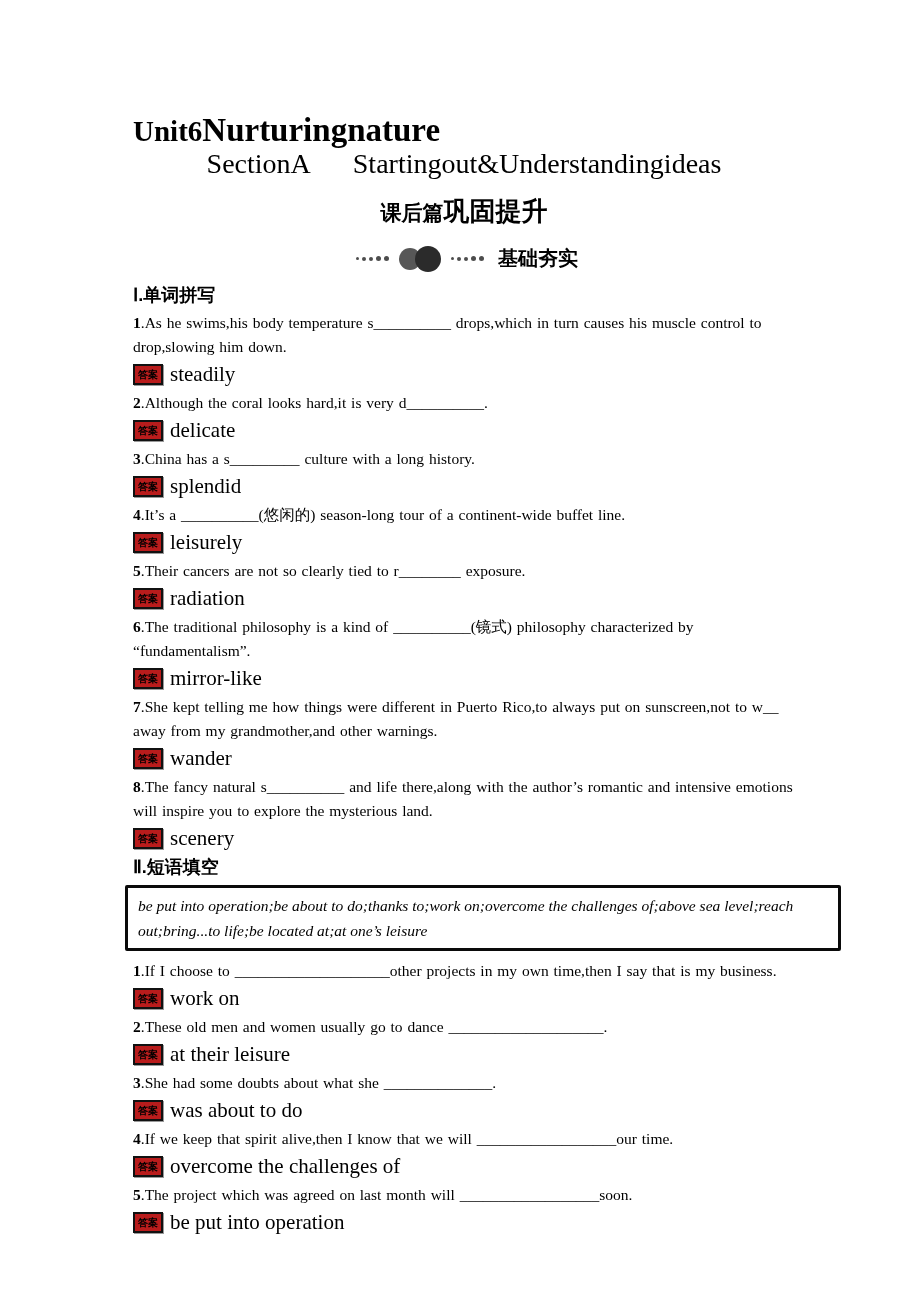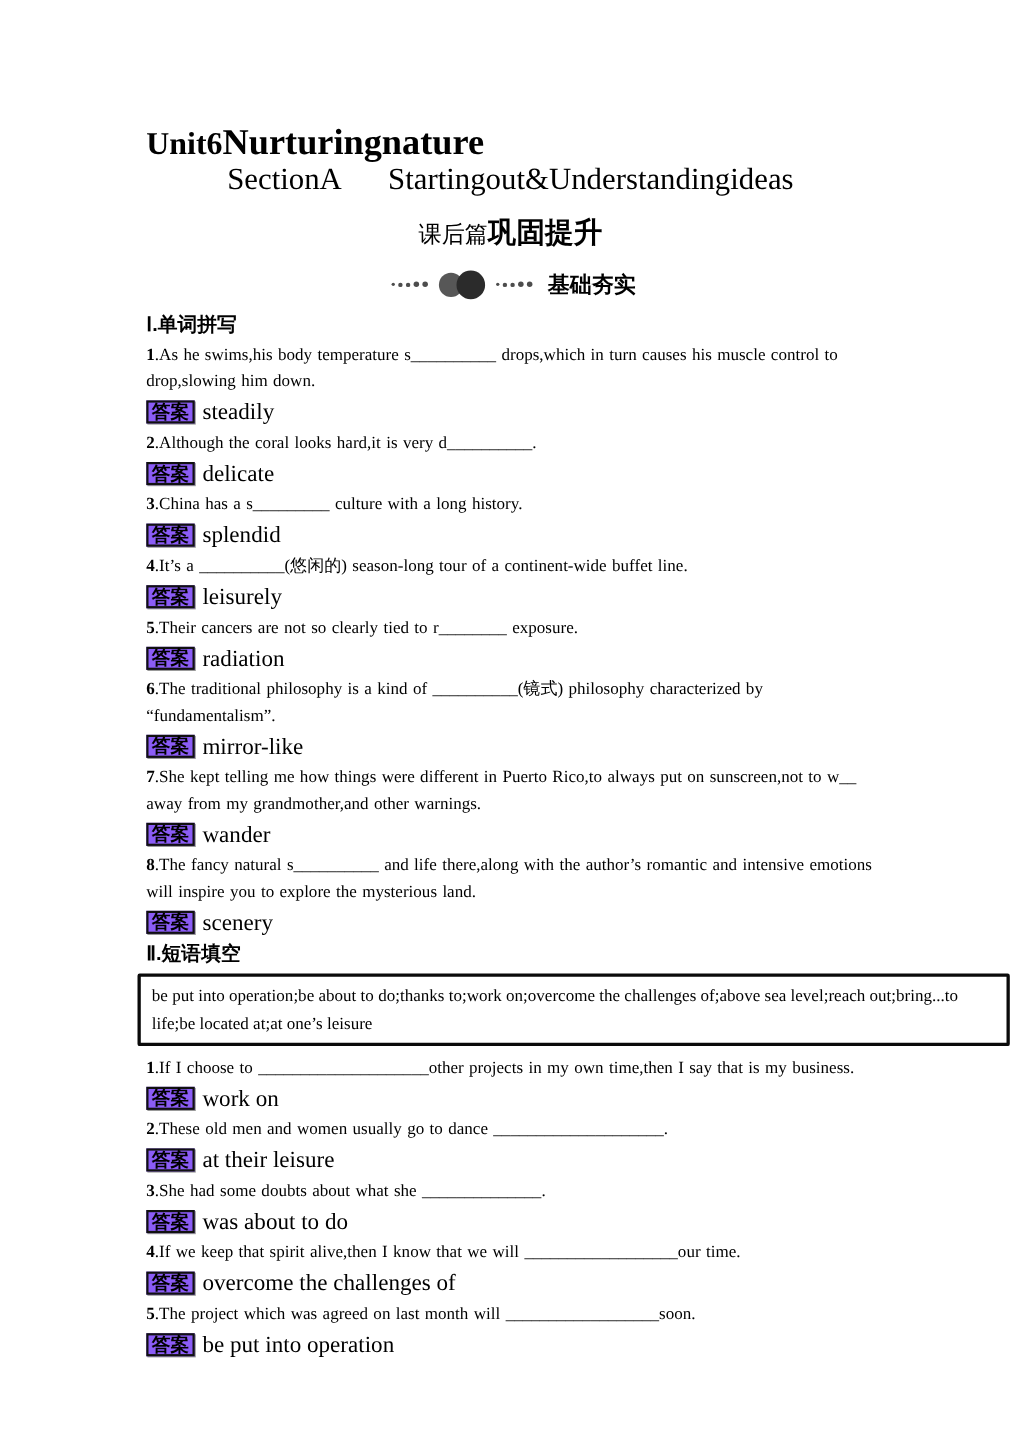--- a/index.html
+++ b/index.html
@@ -18,21 +18,21 @@
   .title .t-prefix { font-size:29px; }
   .title .t-main  { font-size:33px; }
 
   .subtitle {
     text-align:center; font-size:28px; font-weight:normal;
     white-space:nowrap;
   }
   .subtitle .sub-right { margin-left:42px; }
 
   .lesson-line { text-align:center; margin-top:14px; }
-  .lesson-normal { font-size:21px; font-family:"Liberation Sans", sans-serif; }
+  .lesson-normal { font-size:21px; font-family:"Liberation Sans", sans-serif;font-weight:bold; }
   .lesson-bold   { font-size:26px; font-weight:bold; font-family:Liberation Mono, monospace; }
 
   .banner { margin-top:16px; text-align:center; height:34px; }
   .banner-inner { display:inline-flex; align-items:center; gap:4px; }
   .dots { display:inline-flex; align-items:center; gap:3px; margin:0 6px; }
   .dots i { display:inline-block; border-radius:50%; background:#4d4d4d; }
   .dots i:nth-child(1){width:3px;height:3px;}
   .dots i:nth-child(2){width:4px;height:4px;}
   .dots i:nth-child(3){width:4px;height:4px;}
   .dots i:nth-child(4){width:5px;height:5px;}
@@ -51,36 +51,36 @@
   .q-text {
     font-size:15.5px; line-height:24px;
     word-spacing:1px;
   }
   .q-text b { font-weight:bold; }
   .a-line { margin:3px 0 5px 0; line-height:24px; display:flex; align-items:center; }
   .a-box {
     display:inline-block;
     border:2px solid #111;
     font-family:"Liberation Sans", sans-serif;
-    font-size:17px; font-weight:bold;
+    font-size:10px; font-weight:bold;
     line-height:17px;
     padding:0 3px;
     margin-right:7px;
-    background:#8b5cf6;
+    background:#b91c1c;
     box-shadow:1px 1px 0 #999;
   }
   .a-text { font-size:21px; }
 
   .phrase-box {
     border:3px solid #0a0a0a;
     border-radius:2px;
     margin:6px 0 8px -8px;
-    width:793px;
+    width:716px;
     padding:5px 10px;
-    font-size:15.5px; line-height:25px;
+    font-size:15.5px; line-height:25px;font-style:italic;
   }
 </style>
 </head>
 <body>
 
 <div class="page">
 
   <h1 class="title">
     <span class="t-prefix">Unit6</span><span class="t-main">Nurturingnature</span>
   </h1>

